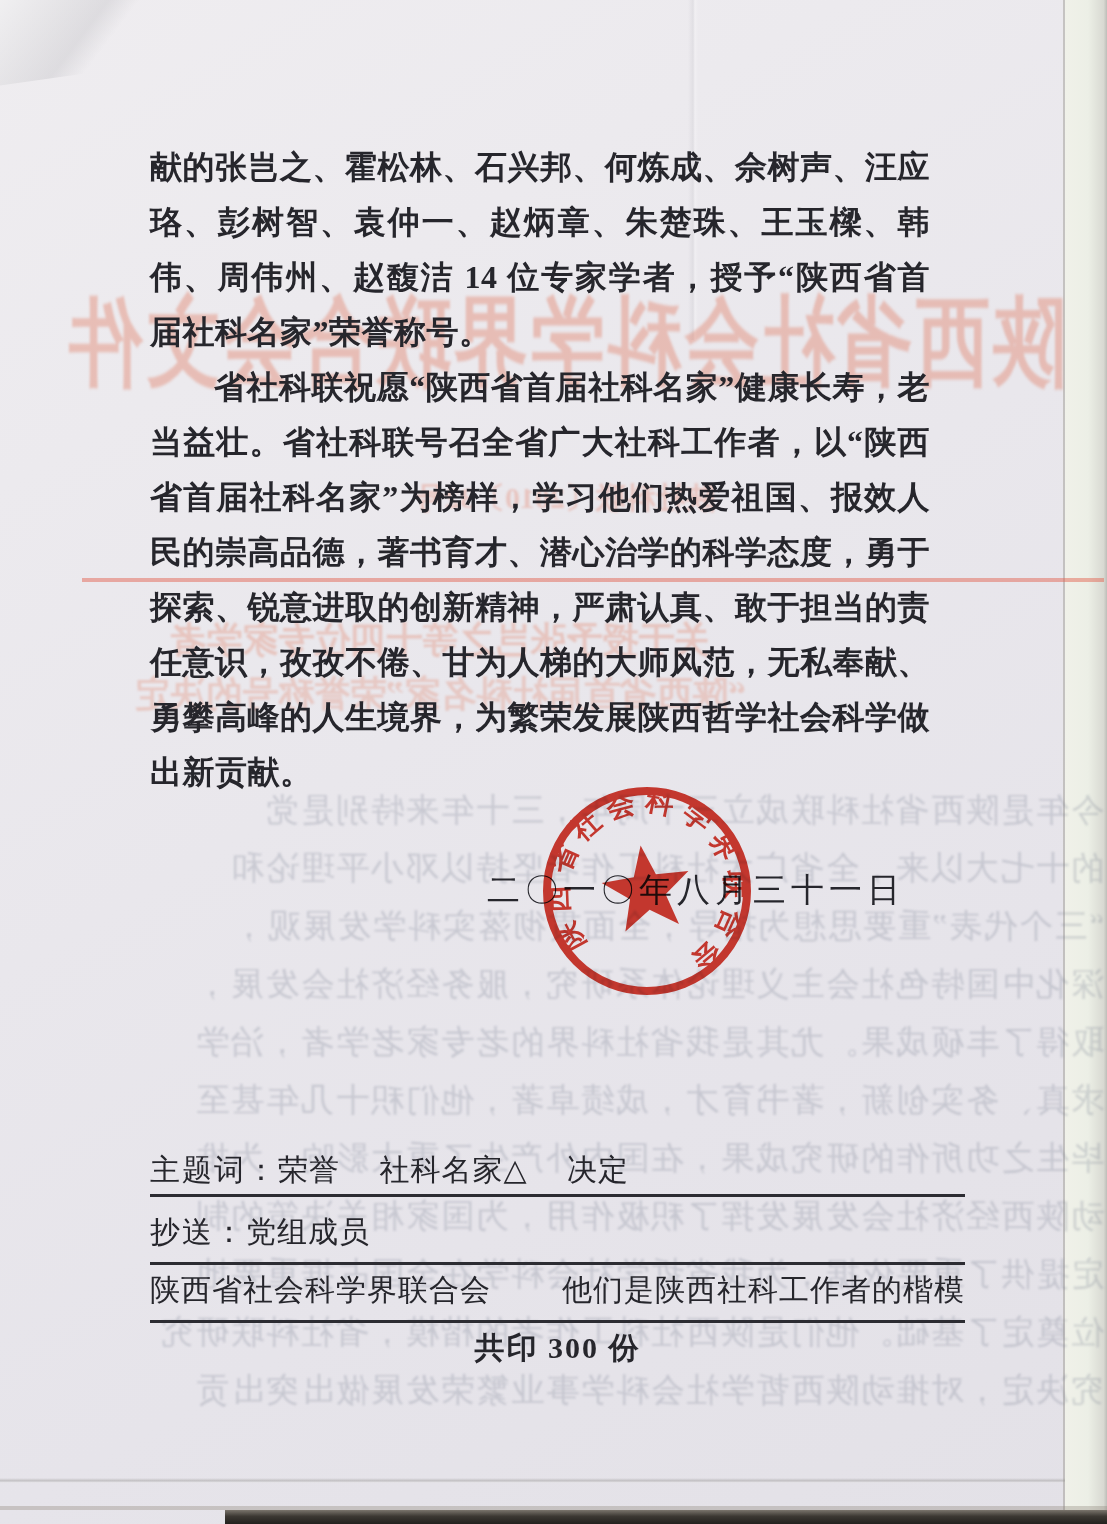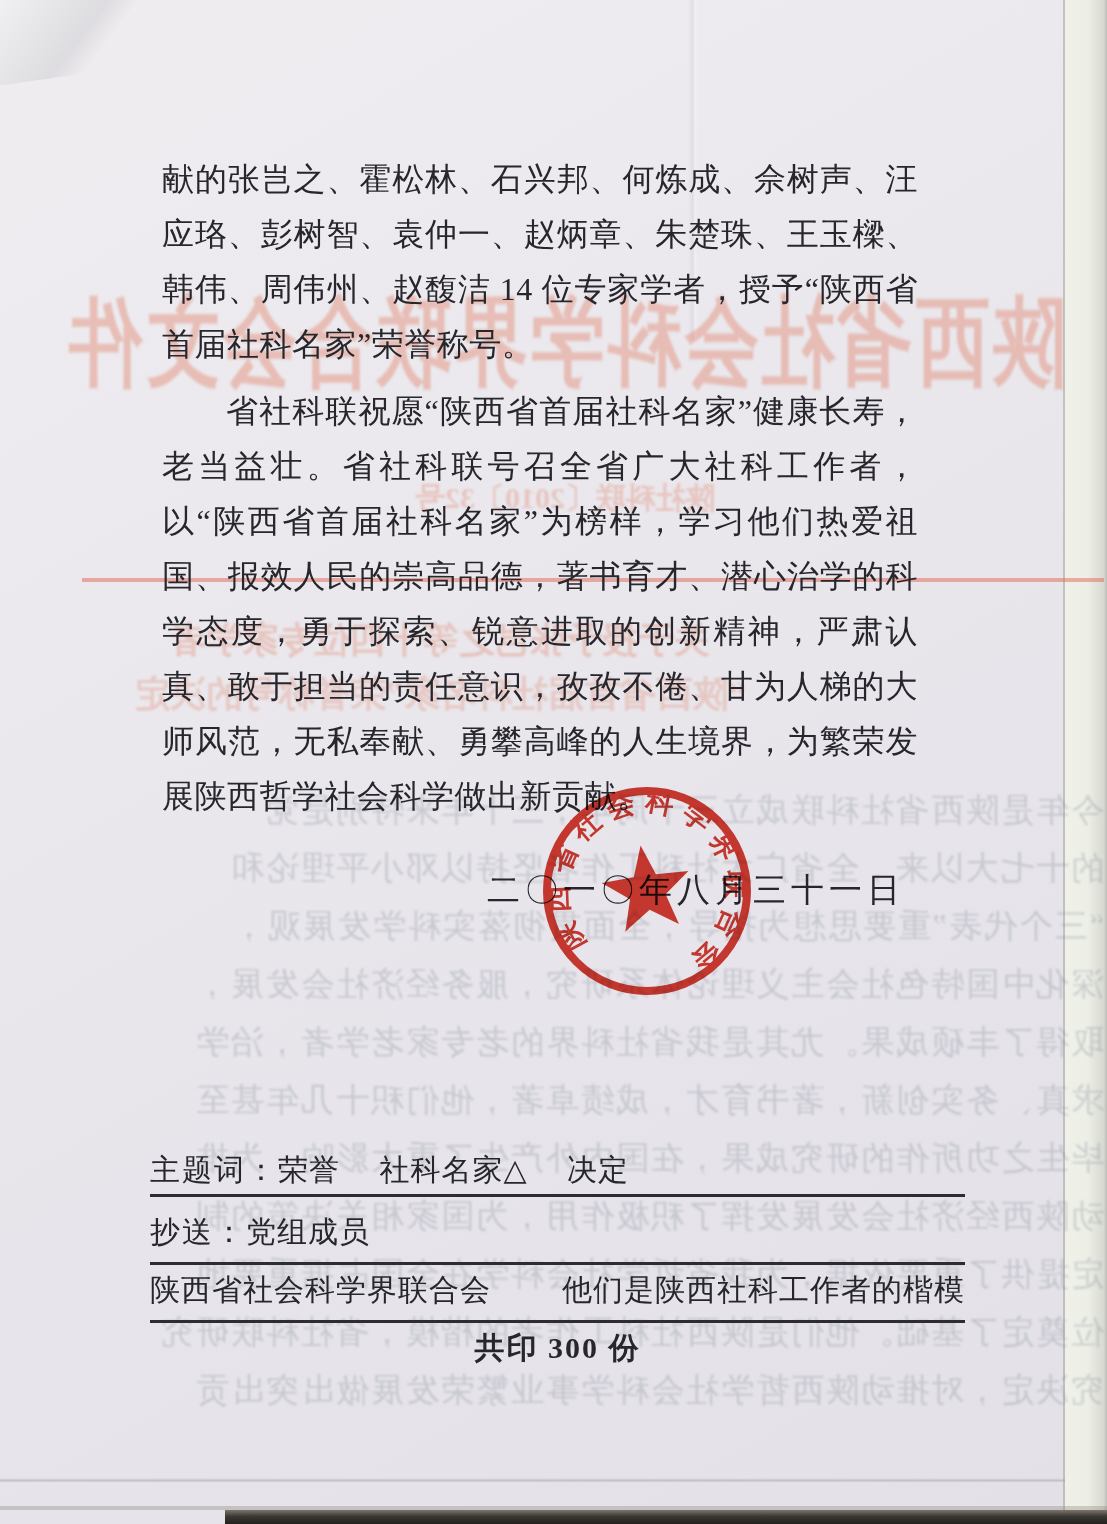--- a/index.html
+++ b/index.html
@@ -43,21 +43,21 @@
     font-size:36px;font-weight:700;color:rgba(226,128,104,.30);
     transform:scaleX(-1);filter:blur(1px);white-space:nowrap;}
   .bleed-line{
     position:absolute;left:82px;width:1022px;font-size:33px;letter-spacing:2px;
     color:rgba(118,126,142,.28);transform:scaleX(-1);filter:blur(.8px);white-space:nowrap;overflow:hidden;
   }
 
   
   .content{position:absolute;z-index:2;left:150px;top:140px;width:780px;
     font-size:32px;line-height:55px;color:#26262c;text-align:justify;letter-spacing:.5px;}
-  .content p{margin:12px;}
+  .content p{margin:0;font-weight:bold;}
   .p-main{margin-top:17px;text-indent:2em;}
   .p-close{margin-top:15px;text-indent:2em;}
   .date-line{position:absolute;z-index:2;left:487px;top:868px;font-size:33px;
     letter-spacing:5px;color:#26262c;white-space:nowrap;}
 
   
   .seal{position:absolute;z-index:3;left:536px;top:780px;width:222px;height:222px;
     mix-blend-mode:multiply;opacity:.9;}
 
   

